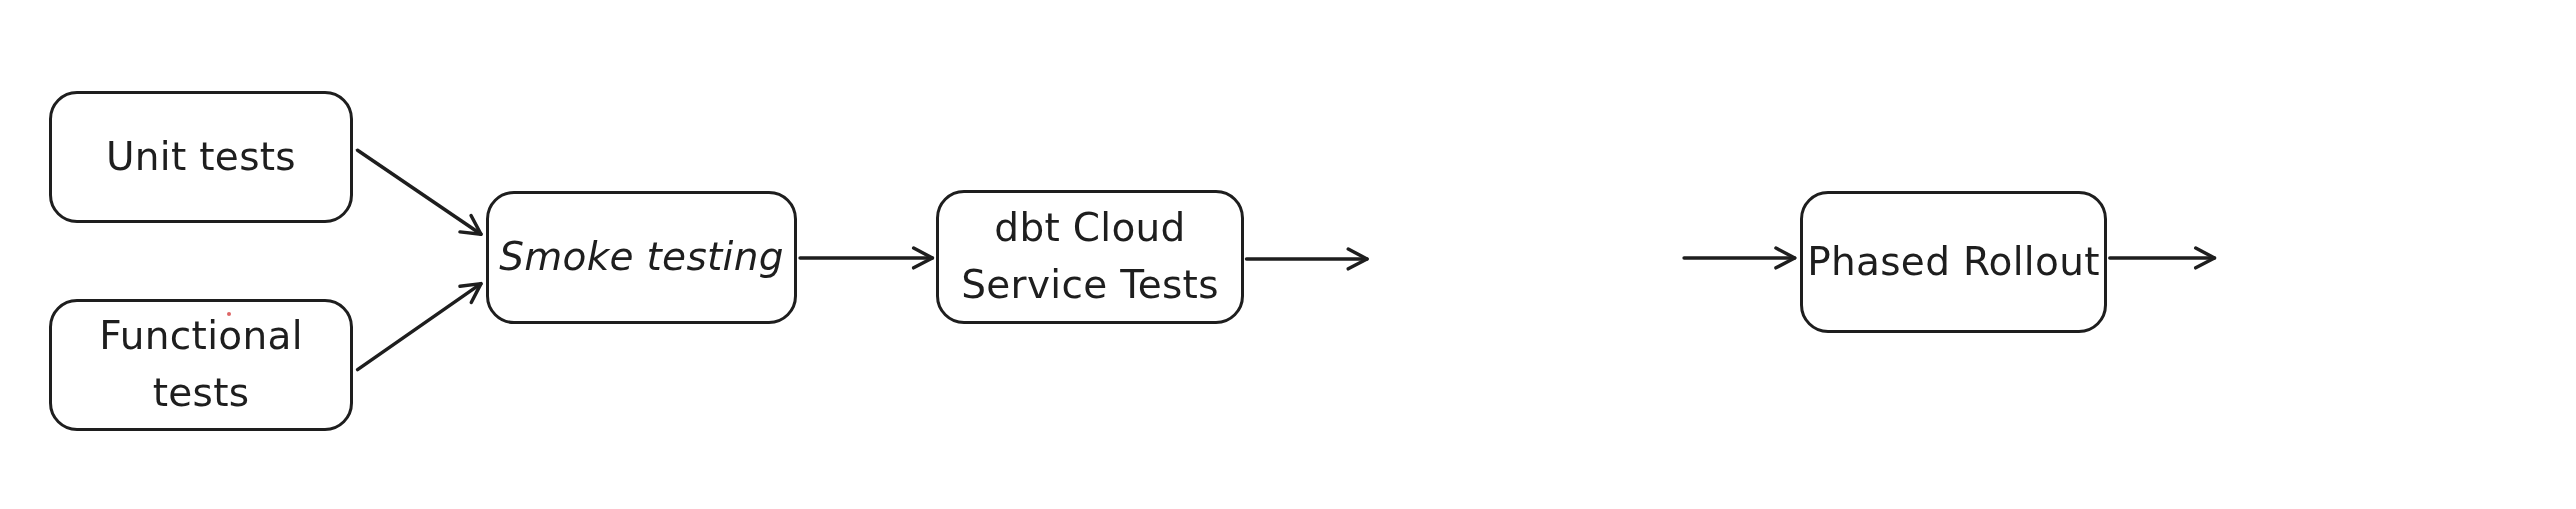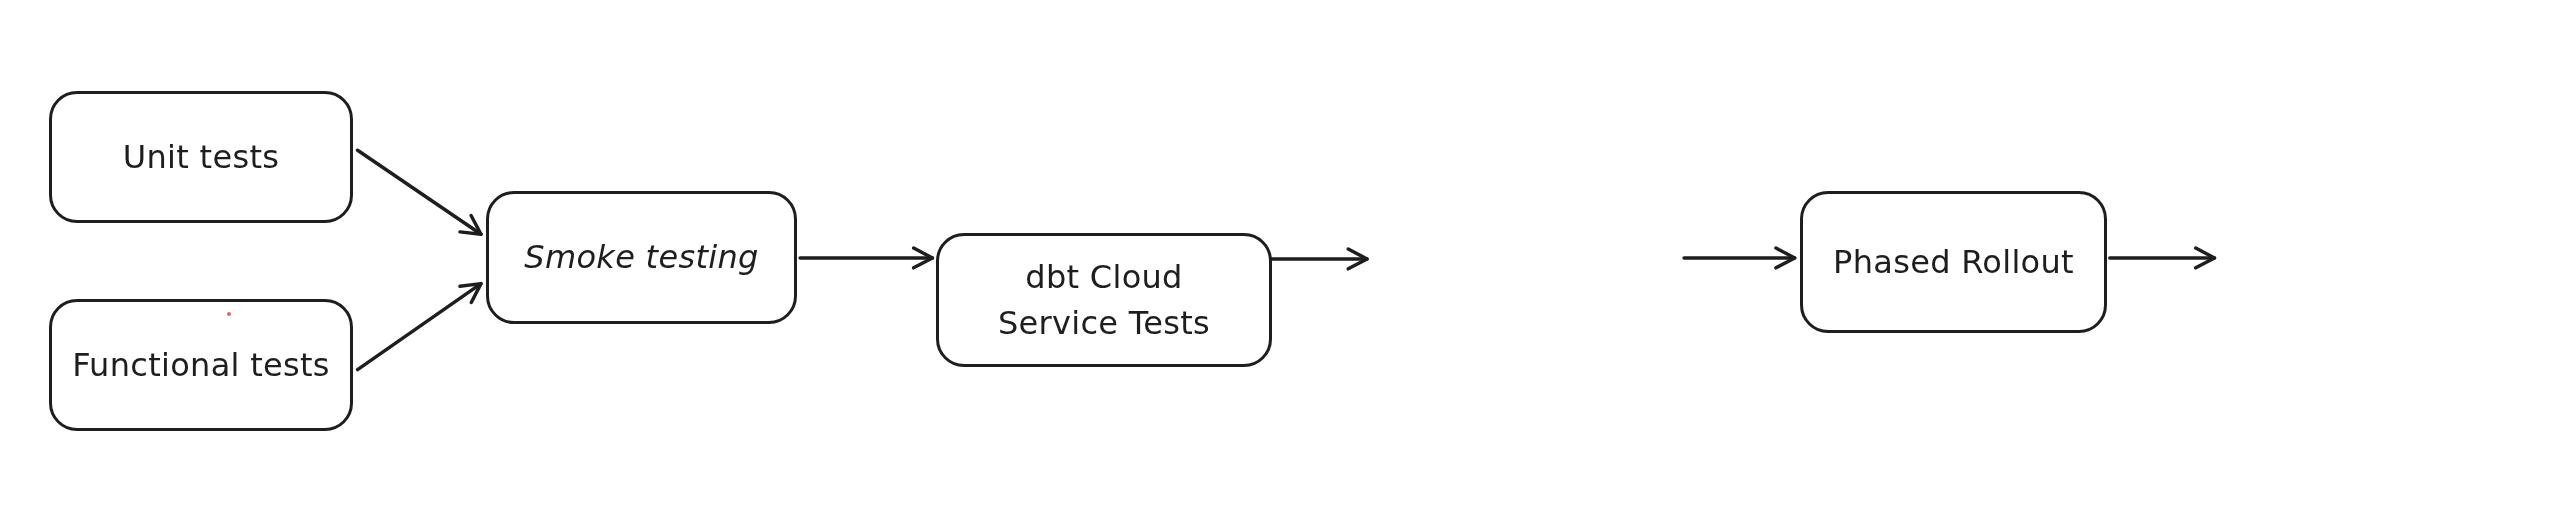--- a/index.html
+++ b/index.html
@@ -28,21 +28,21 @@
     box-sizing: border-box;
     border: 3px solid #1e1e1e;
     border-radius: 28px;
     background: #ffffff;
     display: flex;
     align-items: center;
     justify-content: center;
   }
   .node .label {
     color: #1e1e1e;
-    font-size: 32px;
+    font-size: 39px;
     line-height: 1.45;
     text-align: center;
     white-space: pre-line;
     letter-spacing: 0.3px;
   }
   #red-dot {
     position: absolute;
     left: 227px;
     top: 312px;
     width: 4px;
@@ -75,21 +75,21 @@
   </div>
 
   <div class="node" style="left:49px;  top:299px; width:304px; height:132px;">
     <span class="label">Functional tests</span>
   </div>
 
   <div class="node" style="left:486px; top:191px; width:311px; height:133px;font-style:italic;">
     <span class="label">Smoke testing</span>
   </div>
 
-  <div class="node" style="left:936px; top:190px; width:336px; height:134px;margin-top:43px;">
+  <div class="node" style="left:936px; top:190px; width:308px; height:134px;">
     <span class="label">dbt Cloud
 Service Tests</span>
   </div>
 
 
   <div class="node" style="left:1800px; top:191px; width:307px; height:142px;">
     <span class="label">Phased Rollout</span>
   </div>
 
 

